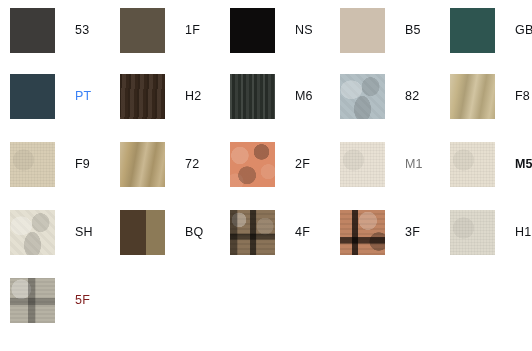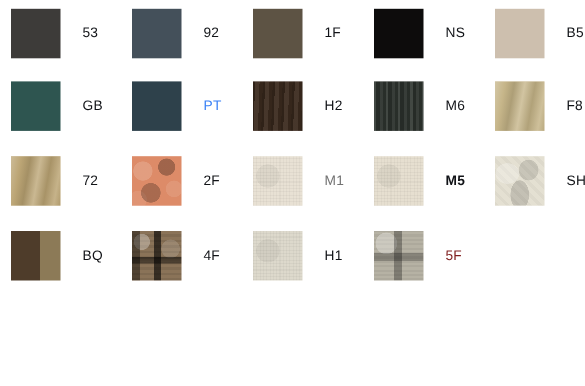--- a/index.html
+++ b/index.html
@@ -122,24 +122,20 @@
 </style>
 </head>
 <body style="background: rgb(255, 255, 255);">
 
 <div id="swatch-grid">
     <div class="swatch-cell">
       <div class="swatch-chip " style="background-color: rgb(61, 59, 57);"></div>
       <span class="swatch-label" style="color: rgb(17, 19, 23);">53</span>
     </div>
     <div class="swatch-cell">
-      <div class="swatch-chip " style="background-color: rgb(68, 80, 90);"></div>
-      <span class="swatch-label" style="color: rgb(17, 19, 23);">92</span>
-    </div>
-    <div class="swatch-cell">
       <div class="swatch-chip " style="background-color: rgb(93, 83, 68);"></div>
       <span class="swatch-label" style="color: rgb(17, 19, 23);">1F</span>
     </div>
     <div class="swatch-cell">
       <div class="swatch-chip " style="background-color: rgb(13, 12, 12);"></div>
       <span class="swatch-label" style="color: rgb(17, 19, 23);">NS</span>
     </div>
     <div class="swatch-cell">
       <div class="swatch-chip " style="background-color: rgb(205, 191, 174);"></div>
       <span class="swatch-label" style="color: rgb(17, 19, 23);">B5</span>
@@ -154,24 +150,32 @@
     </div>
     <div class="swatch-cell">
       <div class="swatch-chip tex-wood" style="background-color: rgb(59, 42, 30);"></div>
       <span class="swatch-label" style="color: rgb(17, 19, 23);">H2</span>
     </div>
     <div class="swatch-cell">
       <div class="swatch-chip tex-vstreak" style="background-color: rgb(45, 51, 46);"></div>
       <span class="swatch-label" style="color: rgb(17, 19, 23);">M6</span>
     </div>
     <div class="swatch-cell">
+      <div class="swatch-chip tex-stone" style="background-color: rgb(178, 191, 196);"></div>
+      <span class="swatch-label" style="color: rgb(17, 19, 23);">82</span>
+    </div>
+    <div class="swatch-cell">
       <div class="swatch-chip tex-brushed" style="background-color: rgb(197, 180, 135);"></div>
       <span class="swatch-label" style="color: rgb(17, 19, 23);">F8</span>
     </div>
     <div class="swatch-cell">
+      <div class="swatch-chip tex-paper" style="background-color: rgb(216, 205, 180);"></div>
+      <span class="swatch-label" style="color: rgb(17, 19, 23);">F9</span>
+    </div>
+    <div class="swatch-cell">
       <div class="swatch-chip tex-brushed" style="background-color: rgb(187, 164, 115);"></div>
       <span class="swatch-label" style="color: rgb(17, 19, 23);">72</span>
     </div>
     <div class="swatch-cell">
       <div class="swatch-chip tex-mottle" style="background-color: rgb(221, 139, 104);"></div>
       <span class="swatch-label" style="color: rgb(17, 19, 23);">2F</span>
     </div>
     <div class="swatch-cell">
       <div class="swatch-chip tex-paper" style="background-color: rgb(232, 225, 212);"></div>
       <span class="swatch-label" style="color: #737373;">M1</span>
@@ -184,20 +188,24 @@
       <div class="swatch-chip tex-stone" style="background-color: rgb(228, 224, 210);"></div>
       <span class="swatch-label" style="color: rgb(17, 19, 23);">SH</span>
     </div>
     <div class="swatch-cell">
       <div class="swatch-chip tex-band2" style="background: linear-gradient(90deg, rgb(78, 60, 42) 0px, rgb(78, 60, 42) 58%, rgb(140, 122, 87) 58%, rgb(140, 122, 87) 100%);"></div>
       <span class="swatch-label" style="color: rgb(17, 19, 23);">BQ</span>
     </div>
     <div class="swatch-cell">
       <div class="swatch-chip tex-scene" style="background-color: rgb(138, 115, 88);"></div>
       <span class="swatch-label" style="color: rgb(17, 19, 23);">4F</span>
+    </div>
+    <div class="swatch-cell">
+      <div class="swatch-chip tex-scene2" style="background-color: rgb(192, 132, 99);"></div>
+      <span class="swatch-label" style="color: rgb(17, 19, 23);">3F</span>
     </div>
     <div class="swatch-cell">
       <div class="swatch-chip tex-paper" style="background-color: rgb(221, 217, 204);"></div>
       <span class="swatch-label" style="color: rgb(17, 19, 23);">H1</span>
     </div>
     <div class="swatch-cell">
       <div class="swatch-chip tex-cross" style="background-color: rgb(182, 178, 164);"></div>
       <span class="swatch-label" style="color: #7f1d1d;">5F</span>
     </div>
   </div>

